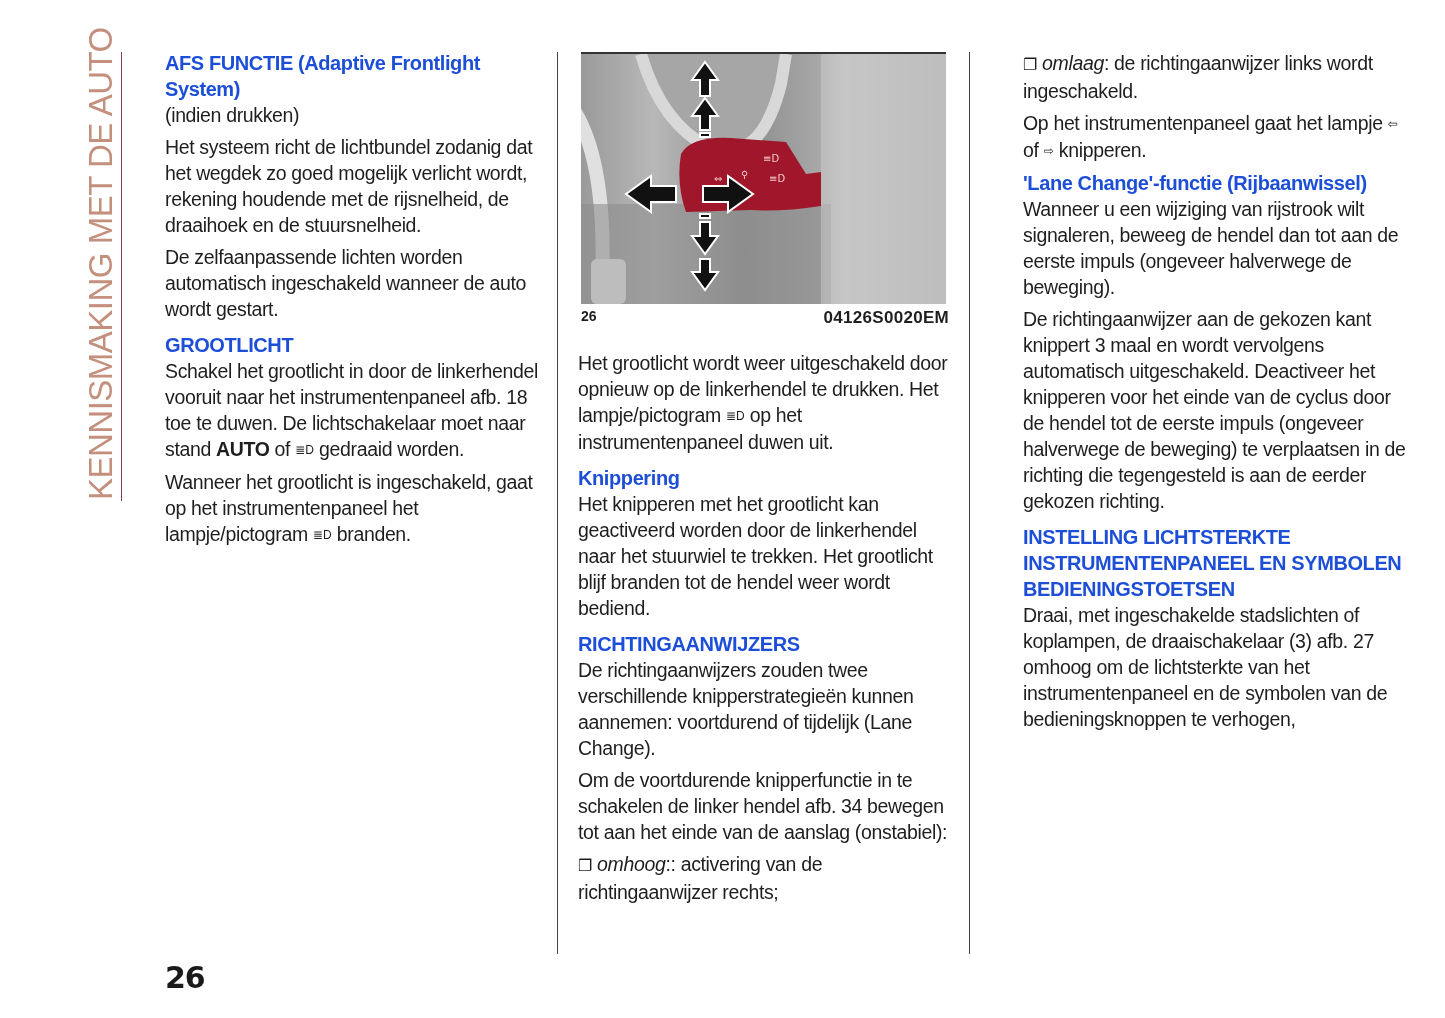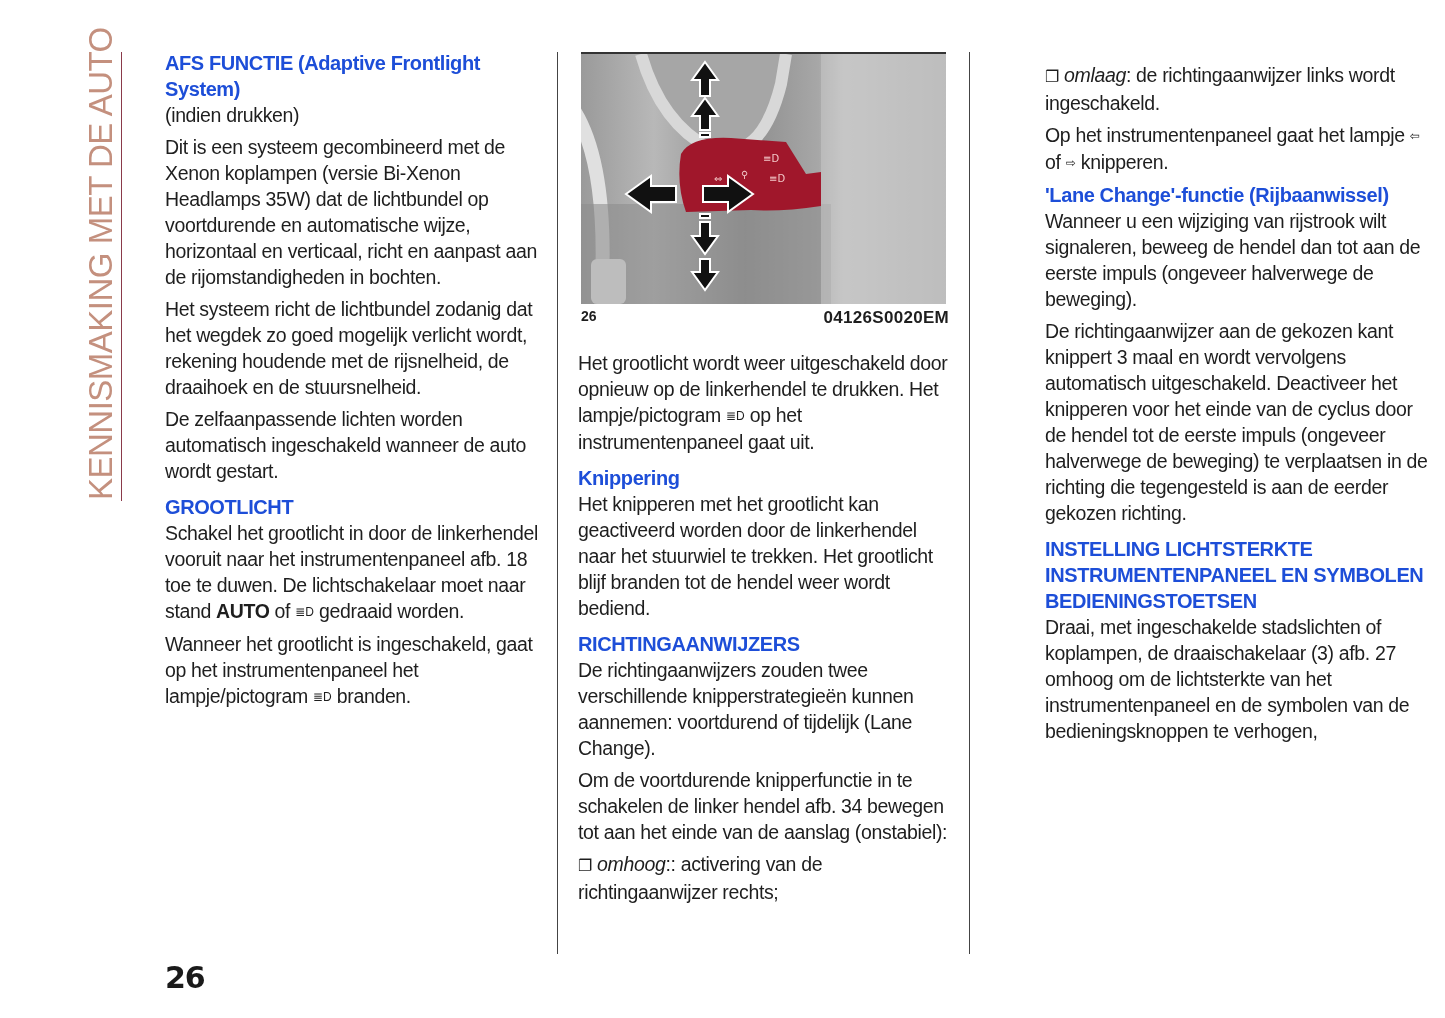--- a/index.html
+++ b/index.html
@@ -12,21 +12,21 @@
                 white-space:nowrap; font-weight:normal; }
   .side-rule { position:absolute; left:121px; top:52px; width:1px; height:449px; background:#8a3a4a; }
 
   .col-rule { position:absolute; width:1px; background:#444; }
   .rule1 { left:557px; top:52px; height:902px; }
   .rule2 { left:969px; top:52px; height:902px; }
 
   .col { position:absolute; top:50px; }
   .c1 { left:165px; width:380px; }
   .c2 { left:578px; width:380px; }
-  .c3 { left:1045px; width:385px;margin-top:12px; }
+  .c3 { left:1023px; width:385px; }
 
   .h { color:#1d4ed8; font-weight:bold; font-size:20px; line-height:26px; margin:0; letter-spacing:-0.4px; }
   .p { font-size:19.5px; line-height:26px; margin:0 0 6px 0; letter-spacing:-0.35px; }
   .p.sub { margin-bottom:6px; }
   .gap { height:4px; }
   .sym { font-size:12px; vertical-align:2px; letter-spacing:0; }
   .bullet { font-size:16px; }
   em { font-style:italic; }
 
   .figure { position:relative; width:365px; height:250px; margin:0 0 0 3px;
@@ -44,21 +44,20 @@
 <body>
 
 <div class="side-title">KENNISMAKING MET DE AUTO</div>
 <div class="side-rule"></div>
 <div class="col-rule rule1"></div>
 <div class="col-rule rule2"></div>
 
 <div class="col c1">
   <h2 class="h">AFS FUNCTIE (Adaptive Frontlight System)</h2>
   <p class="p sub">(indien drukken)</p>
-  <p class="p">Dit is een systeem gecombineerd met de Xenon koplampen (versie Bi-Xenon Headlamps 35W) dat de lichtbundel op voortdurende en automatische wijze, horizontaal en verticaal, richt en aanpast aan de rijomstandigheden in bochten.</p>
   <p class="p">Het systeem richt de lichtbundel zodanig dat het wegdek zo goed mogelijk verlicht wordt, rekening houdende met de rijsnelheid, de draaihoek en de stuursnelheid.</p>
   <p class="p">De zelfaanpassende lichten worden automatisch ingeschakeld wanneer de auto wordt gestart.</p>
   <div class="gap"></div>
   <h2 class="h">GROOTLICHT</h2>
   <p class="p"><span>Schakel het grootlicht in door de linkerhendel vooruit naar het instrumentenpaneel afb. 18 toe te duwen. De lichtschakelaar moet naar stand </span><b>AUTO</b><span> of </span><span class="sym">≣D</span><span> gedraaid worden.</span></p>
   <p class="p"><span>Wanneer het grootlicht is ingeschakeld, gaat op het instrumentenpaneel het lampje/pictogram </span><span class="sym">≣D</span><span> branden.</span></p>
 </div>
 
 <div class="col c2" style="top:52px;">
   <div class="figure">
@@ -87,21 +86,21 @@
         <path d="M119 205 L129 205 L129 218 L137 218 L124 236 L111 218 L119 218 Z"></path>
       </g>
       <path d="M45 140 L70 122 L70 132 L95 132 L95 148 L70 148 L70 158 Z" fill="#111" stroke="#fff" stroke-width="2"></path>
       <path d="M172 140 L147 122 L147 132 L122 132 L122 148 L147 148 L147 158 Z" fill="#111" stroke="#fff" stroke-width="2"></path>
     </svg>
   </div>
   <div class="fig-cap">
     <span class="num">26</span>
     <span class="code">04126S0020EM</span>
   </div>
-  <p class="p"><span>Het grootlicht wordt weer uitgeschakeld door opnieuw op de linkerhendel te drukken. Het lampje/pictogram </span><span class="sym">≣D</span><span> op het instrumentenpaneel gaat uit.</span></p>
+  <p class="p"><span>Het grootlicht wordt weer uitgeschakeld door opnieuw op de linkerhendel te drukken. Het lampje/pictogram </span><span class="sym">≣D</span><span> op het instrumentenpaneel duwen uit.</span></p>
   <div class="gap"></div>
   <h2 class="h">Knippering</h2>
   <p class="p">Het knipperen met het grootlicht kan geactiveerd worden door de linkerhendel naar het stuurwiel te trekken. Het grootlicht blijf branden tot de hendel weer wordt bediend.</p>
   <div class="gap"></div>
   <h2 class="h">RICHTINGAANWIJZERS</h2>
   <p class="p">De richtingaanwijzers zouden twee verschillende knipperstrategieën kunnen aannemen: voortdurend of tijdelijk (Lane Change).</p>
   <p class="p">Om de voortdurende knipperfunctie in te schakelen de linker hendel afb. 34 bewegen tot aan het einde van de aanslag (onstabiel):</p>
   <p class="p"><span class="bullet">❐</span> <em>omhoog</em><span>:: activering van de richtingaanwijzer rechts;</span></p>
 </div>
 

